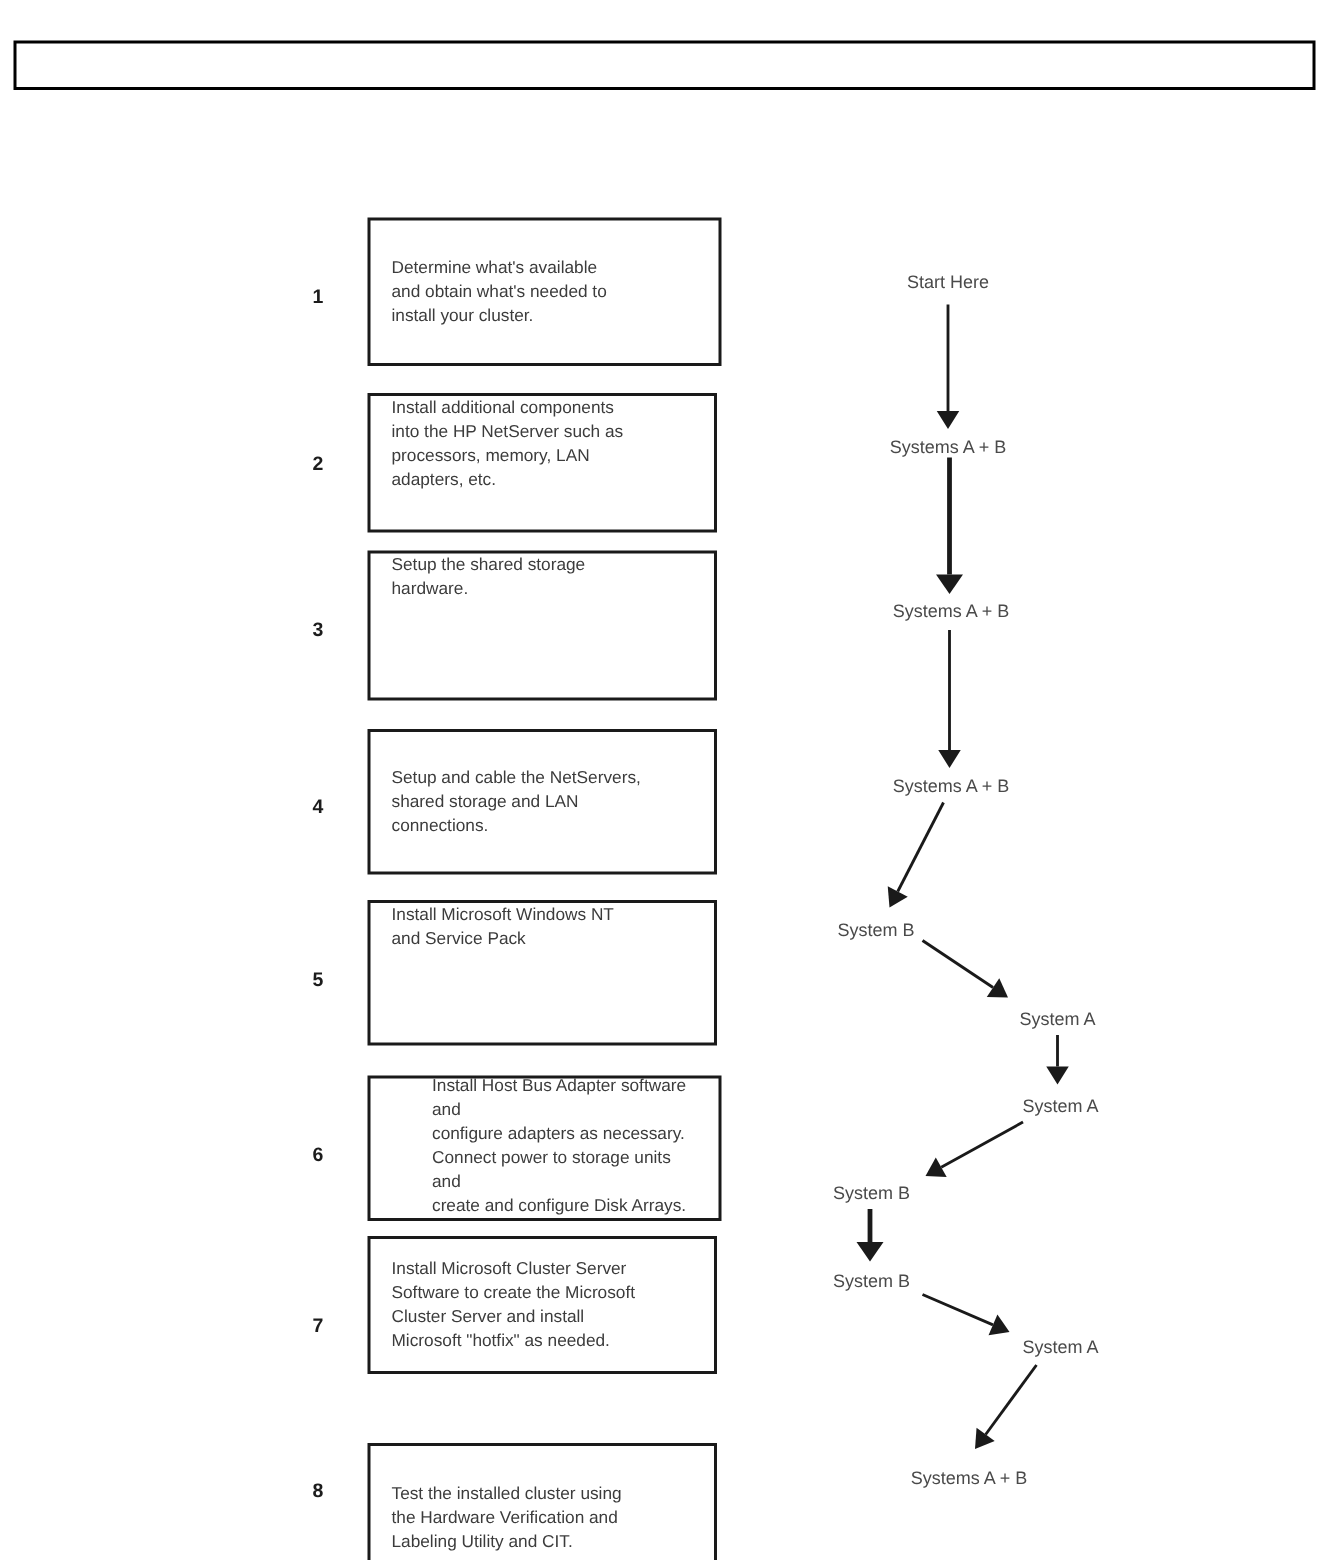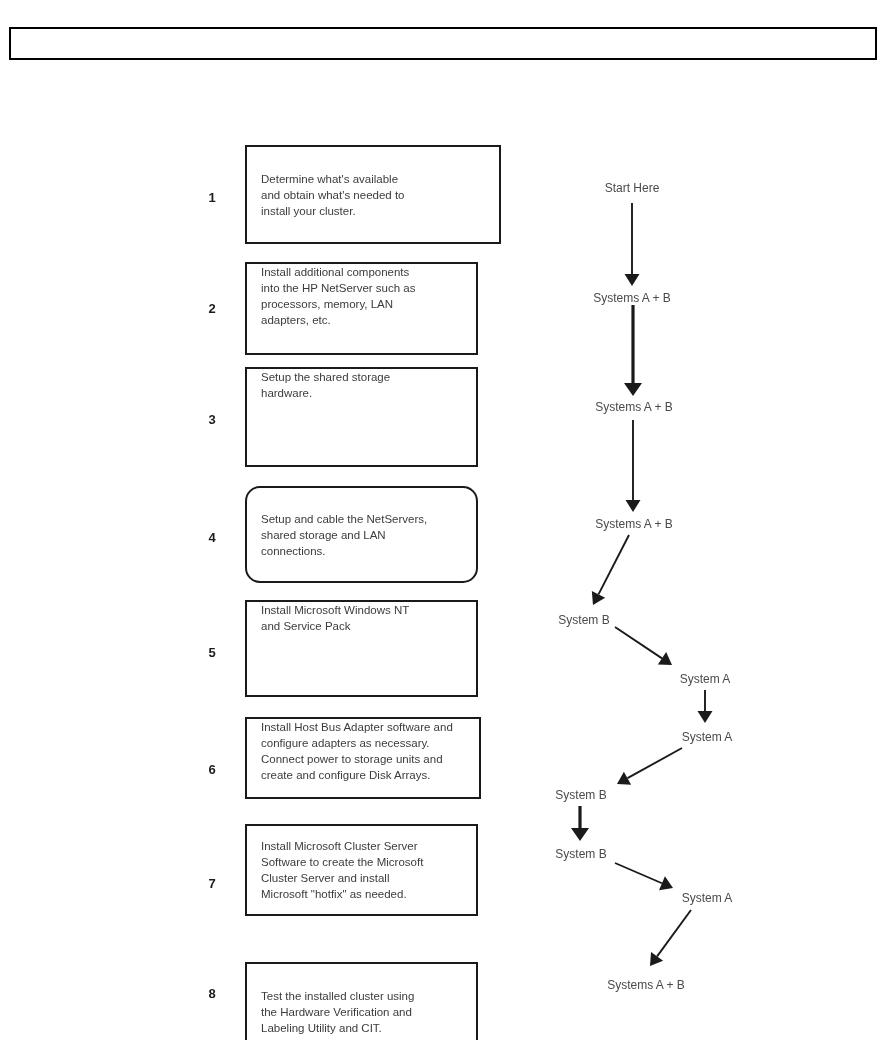--- a/index.html
+++ b/index.html
@@ -101,21 +101,21 @@
 </head>
 <body>
 
 <div class="header-band">
   <span class="header-band-text"></span>
 </div>
 
 <div class="steps-column" id="steps-column">
     <div class="step">
       <div class="step-number" style="top: 190px;">1</div>
-      <div class="step-box" style="top: 145px; height: 99px; width: 256px; display: flex; align-items: center;">
+      <div class="step-box" style="top: 145px; height: 99px; width: 236px; display: flex; align-items: center;">
         <span class="step-text">Determine what's available
 and obtain what's needed to
 install your cluster.</span>
       </div>
     </div>
     <div class="step">
       <div class="step-number" style="top: 301px;">2</div>
       <div class="step-box" style="top: 262px; height: 93px; width: 233px; display: flex; align-items: flex-start;">
         <span class="step-text">Install additional components
 into the HP NetServer such as
@@ -125,36 +125,36 @@
     </div>
     <div class="step">
       <div class="step-number" style="top: 412px;">3</div>
       <div class="step-box" style="top: 367px; height: 100px; width: 233px; display: flex; align-items: flex-start;">
         <span class="step-text">Setup the shared storage
 hardware.</span>
       </div>
     </div>
     <div class="step">
       <div class="step-number" style="top: 530px;">4</div>
-      <div class="step-box" style="top: 486px; height: 97px; width: 233px; display: flex; align-items: center; border-radius: 15px;">
+      <div class="step-box" style="top: 486px; height: 97px; width: 233px; display: flex; align-items: center;">
         <span class="step-text">Setup and cable the NetServers,
 shared storage and LAN
 connections.</span>
       </div>
     </div>
     <div class="step">
       <div class="step-number" style="top: 645px;">5</div>
       <div class="step-box" style="top: 600px; height: 97px; width: 233px; display: flex; ">
         <span class="step-text">Install Microsoft Windows NT
 and Service Pack</span>
       </div>
     </div>
     <div class="step">
       <div class="step-number" style="top: 762px;">6</div>
-      <div class="step-box" style="top: 717px; height: 82px; width: 236px; display: flex; align-items: flex-start;">
+      <div class="step-box" style="top: 717px; height: 97px; width: 236px; display: flex; align-items: flex-end; padding-left: 27px;">
         <span class="step-text">Install Host Bus Adapter software and
 configure adapters as necessary.
 Connect power to storage units and
 create and configure Disk Arrays.</span>
       </div>
     </div>
     <div class="step">
       <div class="step-number" style="top: 876px;">7</div>
       <div class="step-box" style="top: 824px; height: 92px; width: 233px; display: flex; align-items: center;">
         <span class="step-text">Install Microsoft Cluster Server

